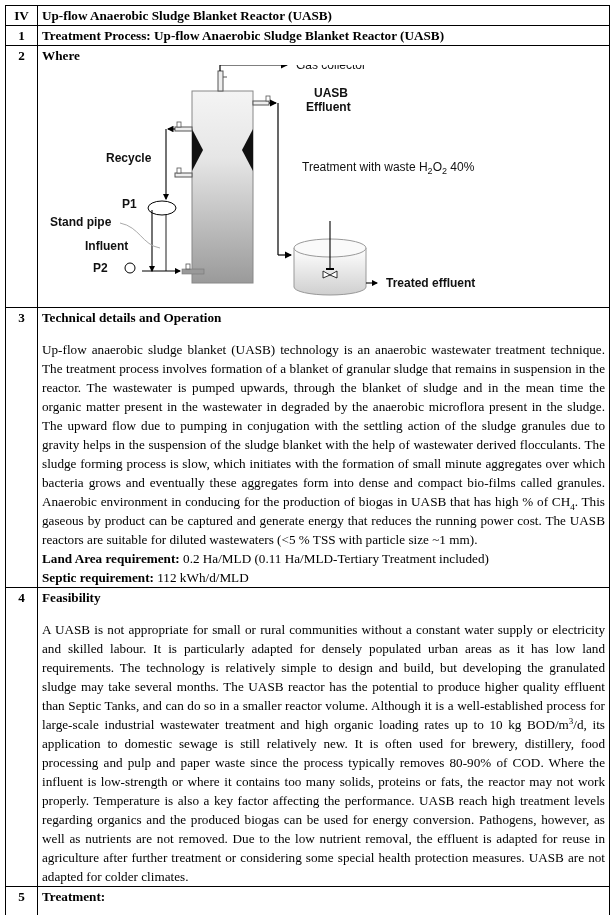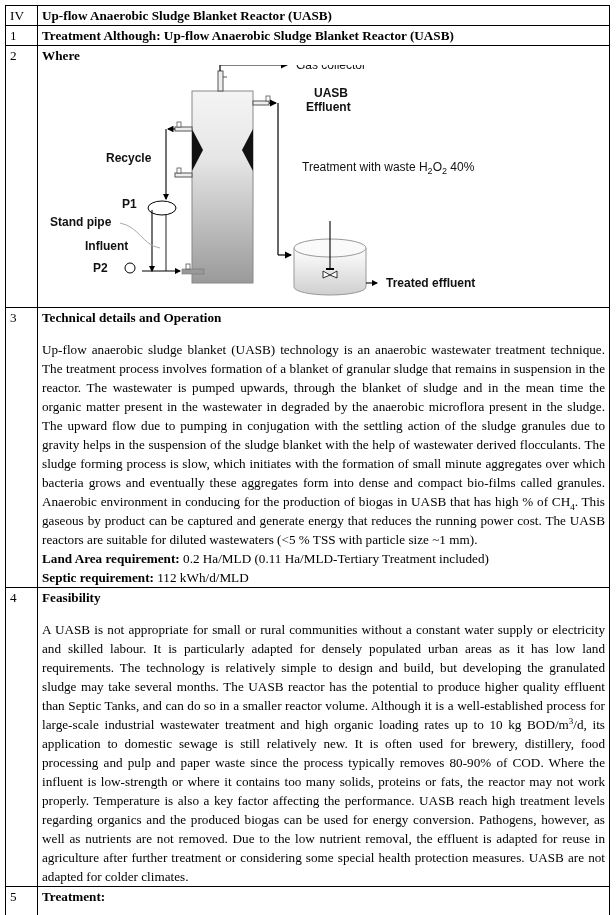--- a/index.html
+++ b/index.html
@@ -2,21 +2,21 @@
 <html><head>
   <meta charset="utf-8">
   <style>
     html, body { margin: 0; padding: 0; background: #ffffff; }
     body { width: 616px; height: 915px; position: relative; overflow: hidden;
            font-family: "Liberation Serif", "DejaVu Serif", serif; color: #000; }
     table.doc { position: absolute; left: 5px; top: 5px; width: 605px;
                 border-collapse: collapse; table-layout: fixed; }
     table.doc td { border: 1.5px solid #000; vertical-align: top; padding: 0 4px;
                    font-size: 13.2px; line-height: 19px; }
-    table.doc td.num { width: 23px; font-weight: normal; padding-left: 4px; }
+    table.doc td.num { width: 23px; font-weight: bold; padding-left: 4px; text-align: center; }
     td.bold, .bold { font-weight: bold; }
     .hdr-num { font-weight: bold; }
     .title-cell { text-align: left; font-weight: bold; }
     .justify { text-align: justify; text-align-last: left; margin-top: 13px; }
     .sketch-wrap { position: relative; height: 242px; }
     .sketch-wrap svg { position: absolute; left: 0; top: 0; }
     .lbl { font-family: "Liberation Sans", "DejaVu Sans", sans-serif; font-size: 12px; fill: #111; }
     sub, sup { font-size: 9px; line-height: 0; }
     .line { display: block; margin-top: 19px; }
   </style>
@@ -25,21 +25,21 @@
 
 <table class="doc">
   <tbody>
       <tr style="height:17px">
     <td class="num hdr-num">IV</td>
     <td class="title-cell">Up-flow Anaerobic Sludge Blanket Reactor (UASB)</td>
   </tr>
 
   <tr style="height:15px">
     <td class="num hdr-num">1</td>
-    <td class="bold">Treatment Although: Up-flow Anaerobic Sludge Blanket Reactor (UASB)</td>
+    <td class="bold">Treatment Process: Up-flow Anaerobic Sludge Blanket Reactor (UASB)</td>
   </tr>
 
   <tr style="height:261px">
     <td class="num hdr-num">2</td>
     <td>
       <div class="bold">Where</div>
       <div class="sketch-wrap">
         <svg width="570" height="242" viewBox="0 0 570 242">
           <defs>
             <linearGradient id="colGrad" x1="0" y1="0" x2="0" y2="1">

